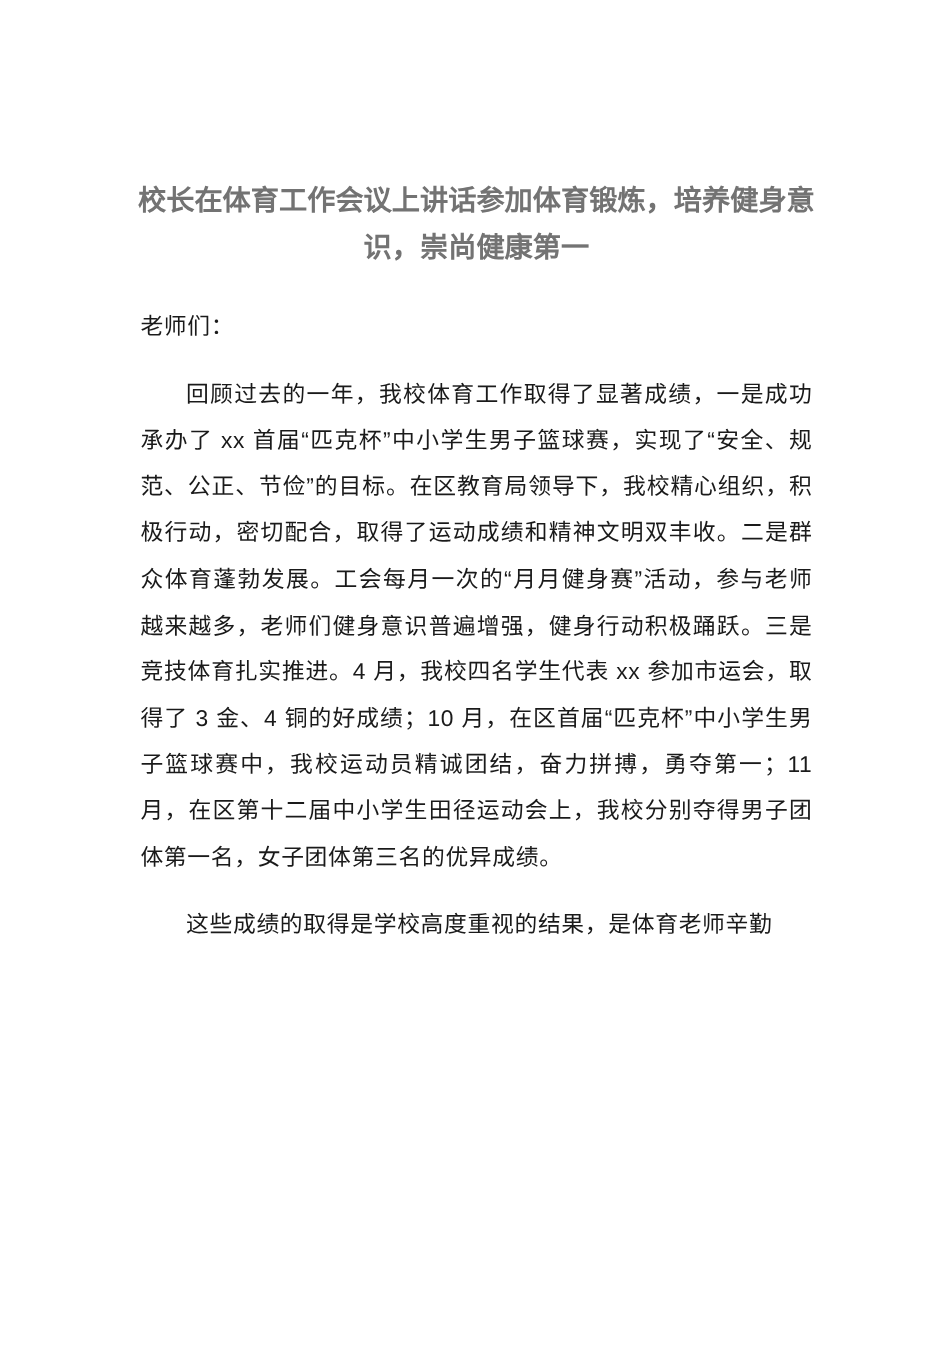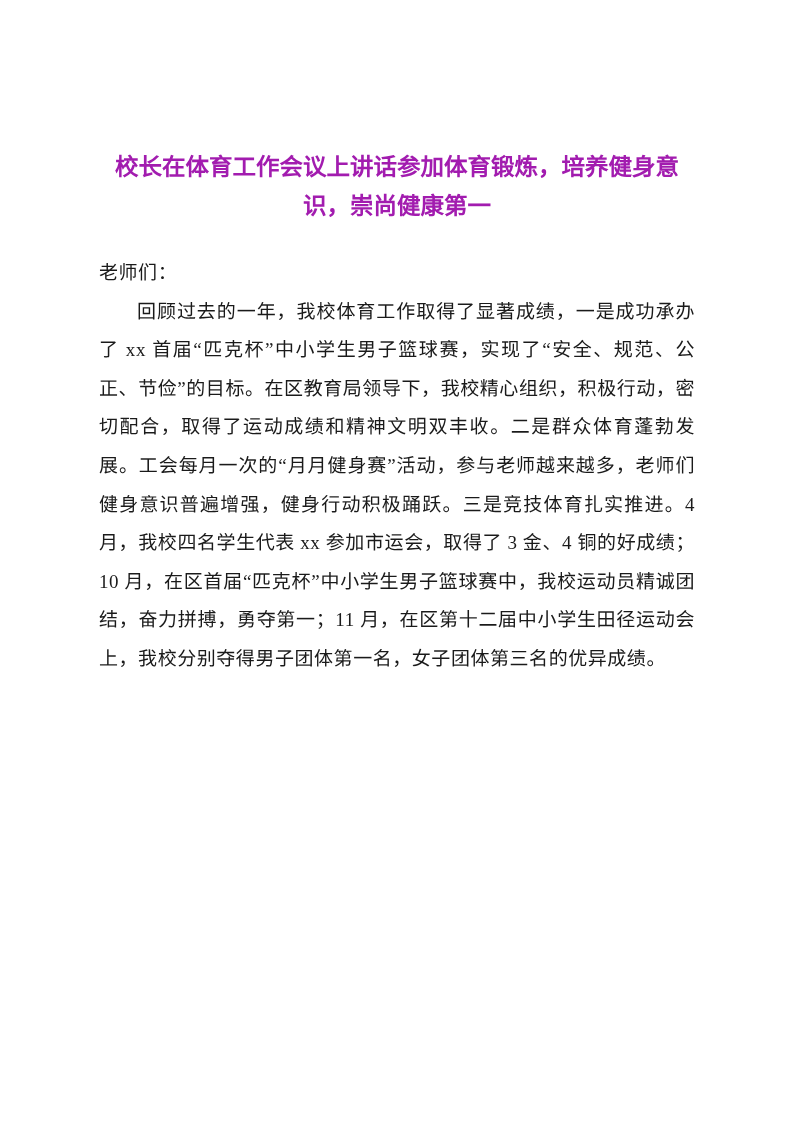--- a/index.html
+++ b/index.html
@@ -32,36 +32,36 @@
 
   
   .doc-title {
     font-family: "DejaVu Sans", "Liberation Sans", sans-serif;
     font-weight: bold;
     font-size: 23.5px;
     line-height: 39px;
     text-align: center;
     letter-spacing: 0px;
     margin: 0 0 0 0;
-    color: #a21caf;
+    color: #737373;
     text-rendering: optimizeLegibility;
   }
 
   
   .body-block {
     margin-top: 28px;
   }
   p.para {
-    font-family: Liberation Serif, serif;
+    font-family: Liberation Sans, sans-serif;
     font-size: 19px;
     line-height: 38.6px;
     text-align: justify;
     text-align-last: left;
     text-justify: inter-ideograph;
-    margin: 0;
+    margin: 18px;
     color: #1a1a1a;
     letter-spacing: 0.55px;
     word-break: break-all;
   }
   p.para.indent {
     text-indent: 2em;
   }
   p.para + p.para {
     margin-top: 0;
   }
@@ -77,16 +77,17 @@
       <span>识，崇尚健康第一</span>
     </h1>
 
     <div class="body-block">
 
       <p class="para">老师们：</p>
 
 
       <p class="para indent">回顾过去的一年，我校体育工作取得了显著成绩，一是成功承办了 xx 首届“匹克杯”中小学生男子篮球赛，实现了“安全、规范、公正、节俭”的目标。在区教育局领导下，我校精心组织，积极行动，密切配合，取得了运动成绩和精神文明双丰收。二是群众体育蓬勃发展。工会每月一次的“月月健身赛”活动，参与老师越来越多，老师们健身意识普遍增强，健身行动积极踊跃。三是竞技体育扎实推进。4 月，我校四名学生代表 xx 参加市运会，取得了 3 金、4 铜的好成绩；10 月，在区首届“匹克杯”中小学生男子篮球赛中，我校运动员精诚团结，奋力拼搏，勇夺第一；11 月，在区第十二届中小学生田径运动会上，我校分别夺得男子团体第一名，女子团体第三名的优异成绩。</p>
 
+      <p class="para indent">这些成绩的取得是学校高度重视的结果，是体育老师辛勤</p>
 
     </div>
   </div>
 </div>
 
 </body></html>

